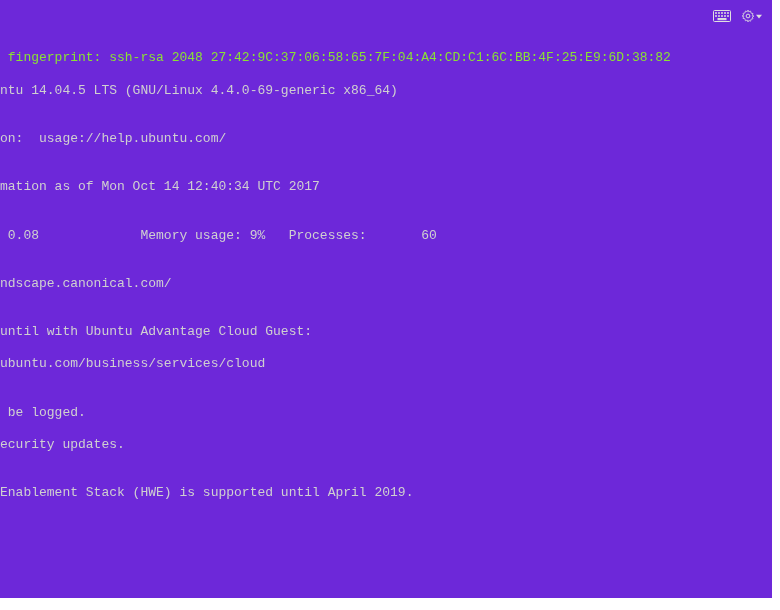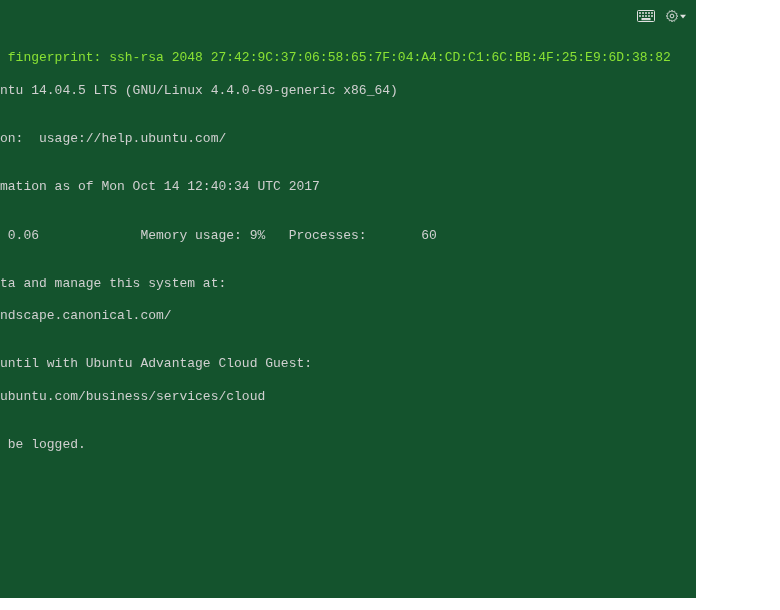--- a/index.html
+++ b/index.html
@@ -10,23 +10,23 @@
     body {
       width: 780px;
       height: 610px;
       background: #ffffff;
       font-family: 'Consolas', 'Monaco', 'Courier New', monospace;
       font-size: 13px;
       overflow: hidden;
       position: relative;
     }
     .terminal {
-      width: 696px;
+      width: 772px;
       height: 598px;
-      background: #14532d;
+      background: #6d28d9;
       color: #d0d0d0;
       padding: 2px 0 14px 0;
       line-height: 1.24;
       white-space: pre;
       position: relative;
       overflow: hidden;
     }
     .terminal-line {
       display: block;
     }
@@ -91,30 +91,31 @@
     </div>
   </div>
 
 <span class="terminal-line fingerprint"> fingerprint: ssh-rsa 2048 27:42:9C:37:06:58:65:7F:04:A4:CD:C1:6C:BB:4F:25:E9:6D:38:82</span>
 <span class="terminal-line">ntu 14.04.5 LTS (GNU/Linux 4.4.0-69-generic x86_64)</span>
 <span class="terminal-line"></span>
 <span class="terminal-line">on:  usage://help.ubuntu.com/</span>
 <span class="terminal-line"></span>
 <span class="terminal-line">mation as of Mon Oct 14 12:40:34 UTC 2017</span>
 <span class="terminal-line"></span>
-<span class="terminal-line"> 0.06             Memory usage: 9%   Processes:       60</span>
+<span class="terminal-line"> 0.08             Memory usage: 9%   Processes:       60</span>
 <span class="terminal-line"></span>
-<span class="terminal-line">ta and manage this system at:</span>
 <span class="terminal-line">ndscape.canonical.com/</span>
 <span class="terminal-line"></span>
 <span class="terminal-line">until with Ubuntu Advantage Cloud Guest:</span>
 <span class="terminal-line">ubuntu.com/business/services/cloud</span>
 <span class="terminal-line"></span>
 <span class="terminal-line"> be logged.</span>
+<span class="terminal-line">ecurity updates.</span>
 <span class="terminal-line"></span>
+<span class="terminal-line">Enablement Stack (HWE) is supported until April 2019.</span>
 <span class="terminal-line"></span>
 <span class="terminal-line"></span>
 
 
 
 <span class="terminal-line"></span>
 
 <span class="terminal-line"></span>
 <span class="terminal-line"></span>
 

